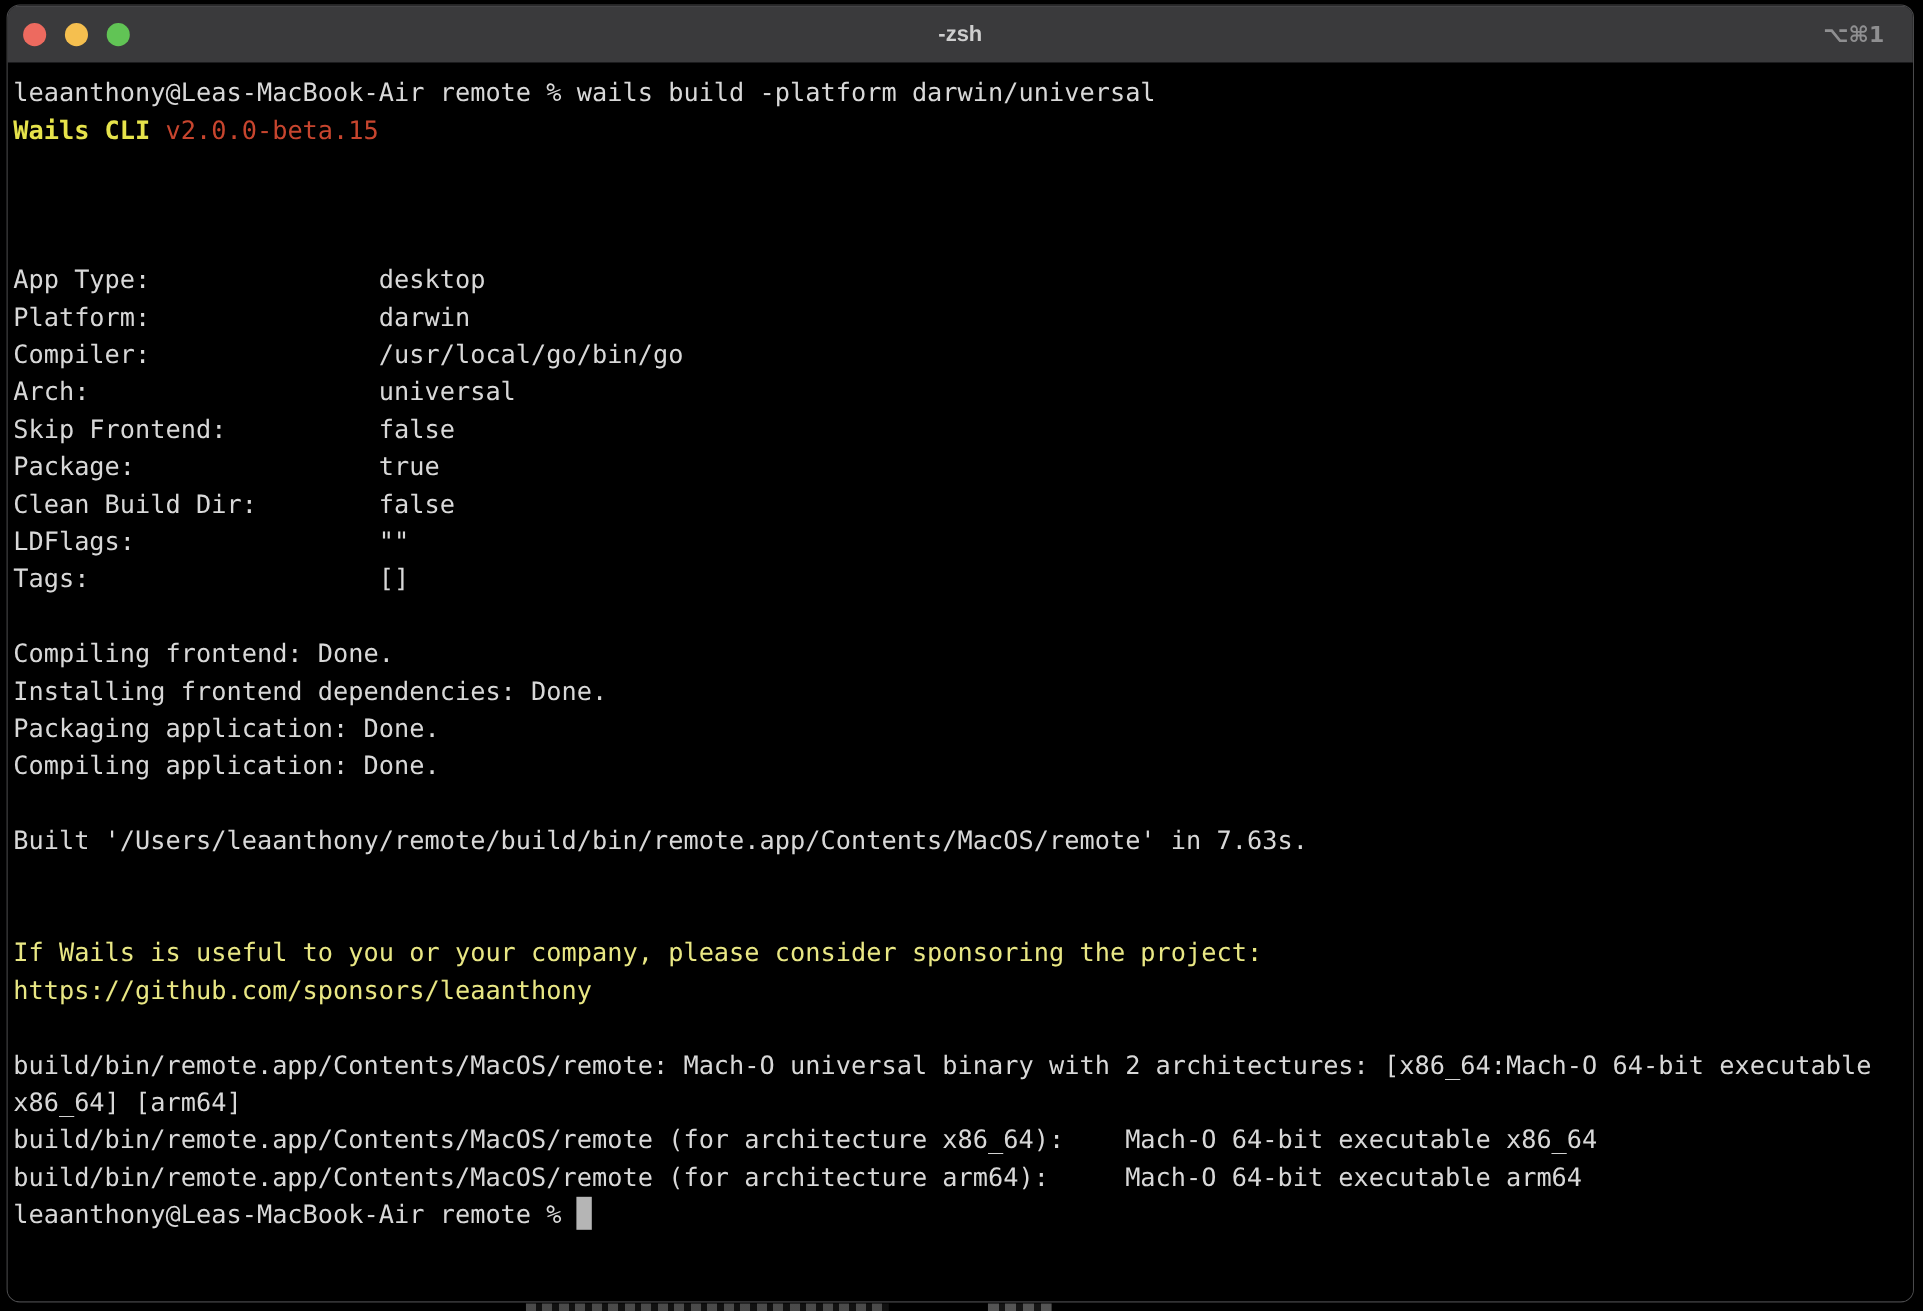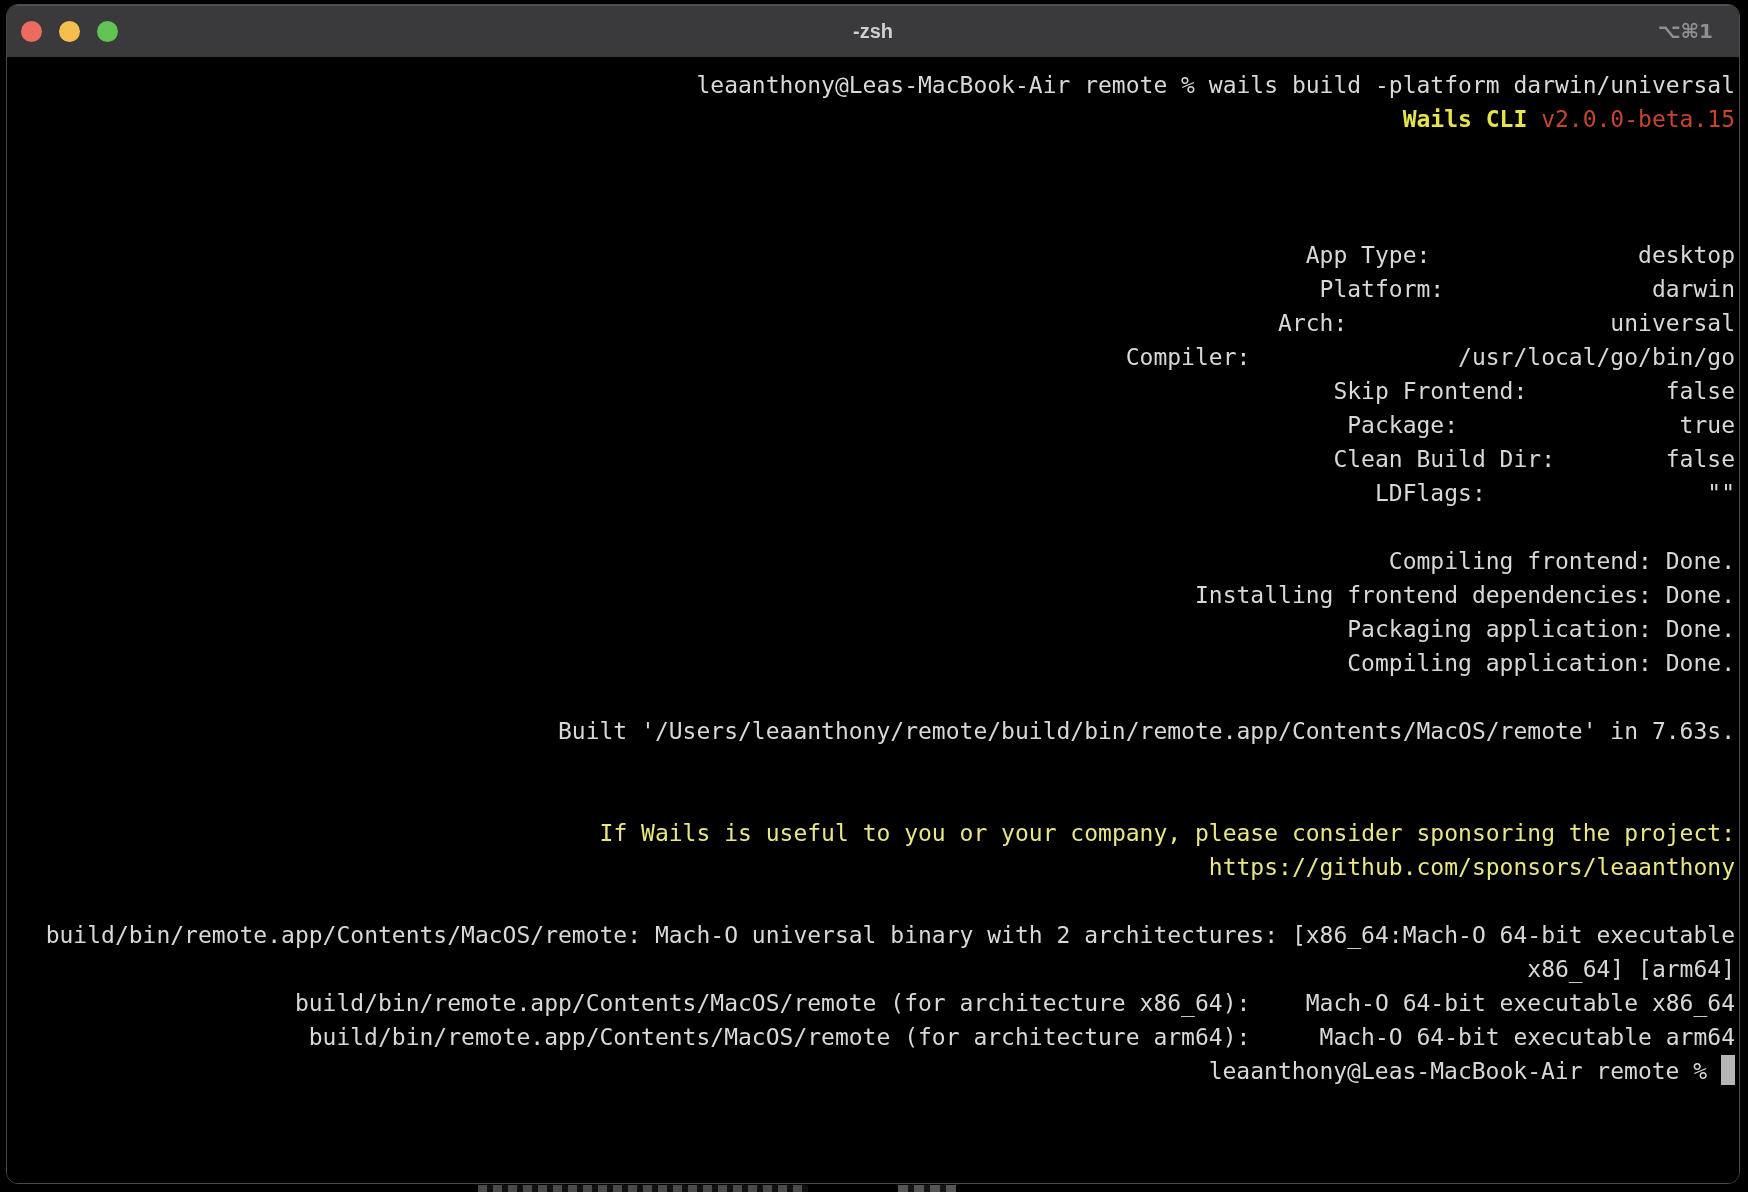--- a/index.html
+++ b/index.html
@@ -74,21 +74,20 @@
     padding: 11px 4px 0 5px;
     box-sizing: border-box;
     overflow: hidden;
   }
   .line {
     height: 34px;
     line-height: 34px;
     white-space: pre;
     font-size: 23px;
     color: var(--fg, #d8d8d8);
-    text-align: right;
   }
   .yellow      { color: var(--ansi-yellow, #e6e34b); font-weight: bold; }
   .red         { color: var(--ansi-red, #c7452e); }
   .yellow-soft { color: var(--ansi-yellow-soft, #e9e784); }
   .cursor {
     display: inline-block;
     width: 14px;
     height: 30px;
     margin-bottom: -6px;
     background: var(--cursor, #b5b5b5);
@@ -128,26 +127,27 @@
   </div>
 
   <div class="terminal">
     <div class="line">leaanthony@Leas-MacBook-Air remote % wails build -platform darwin/universal</div>
     <div class="line"><span class="yellow">Wails CLI </span><span class="red">v2.0.0-beta.15</span></div>
     <div class="line"></div>
     <div class="line"></div>
     <div class="line"></div>
     <div class="line">App Type:               desktop</div>
     <div class="line">Platform:               darwin</div>
+    <div class="line">Compiler:               /usr/local/go/bin/go</div>
     <div class="line">Arch:                   universal</div>
-    <div class="line">Compiler:               /usr/local/go/bin/go</div>
     <div class="line">Skip Frontend:          false</div>
     <div class="line">Package:                true</div>
     <div class="line">Clean Build Dir:        false</div>
     <div class="line">LDFlags:                ""</div>
+    <div class="line">Tags:                   []</div>
     <div class="line"></div>
     <div class="line">Compiling frontend: Done.</div>
     <div class="line">Installing frontend dependencies: Done.</div>
     <div class="line">Packaging application: Done.</div>
     <div class="line">Compiling application: Done.</div>
     <div class="line"></div>
     <div class="line">Built '/Users/leaanthony/remote/build/bin/remote.app/Contents/MacOS/remote' in 7.63s.</div>
     <div class="line"></div>
     <div class="line"></div>
     <div class="line yellow-soft">If Wails is useful to you or your company, please consider sponsoring the project:</div>

